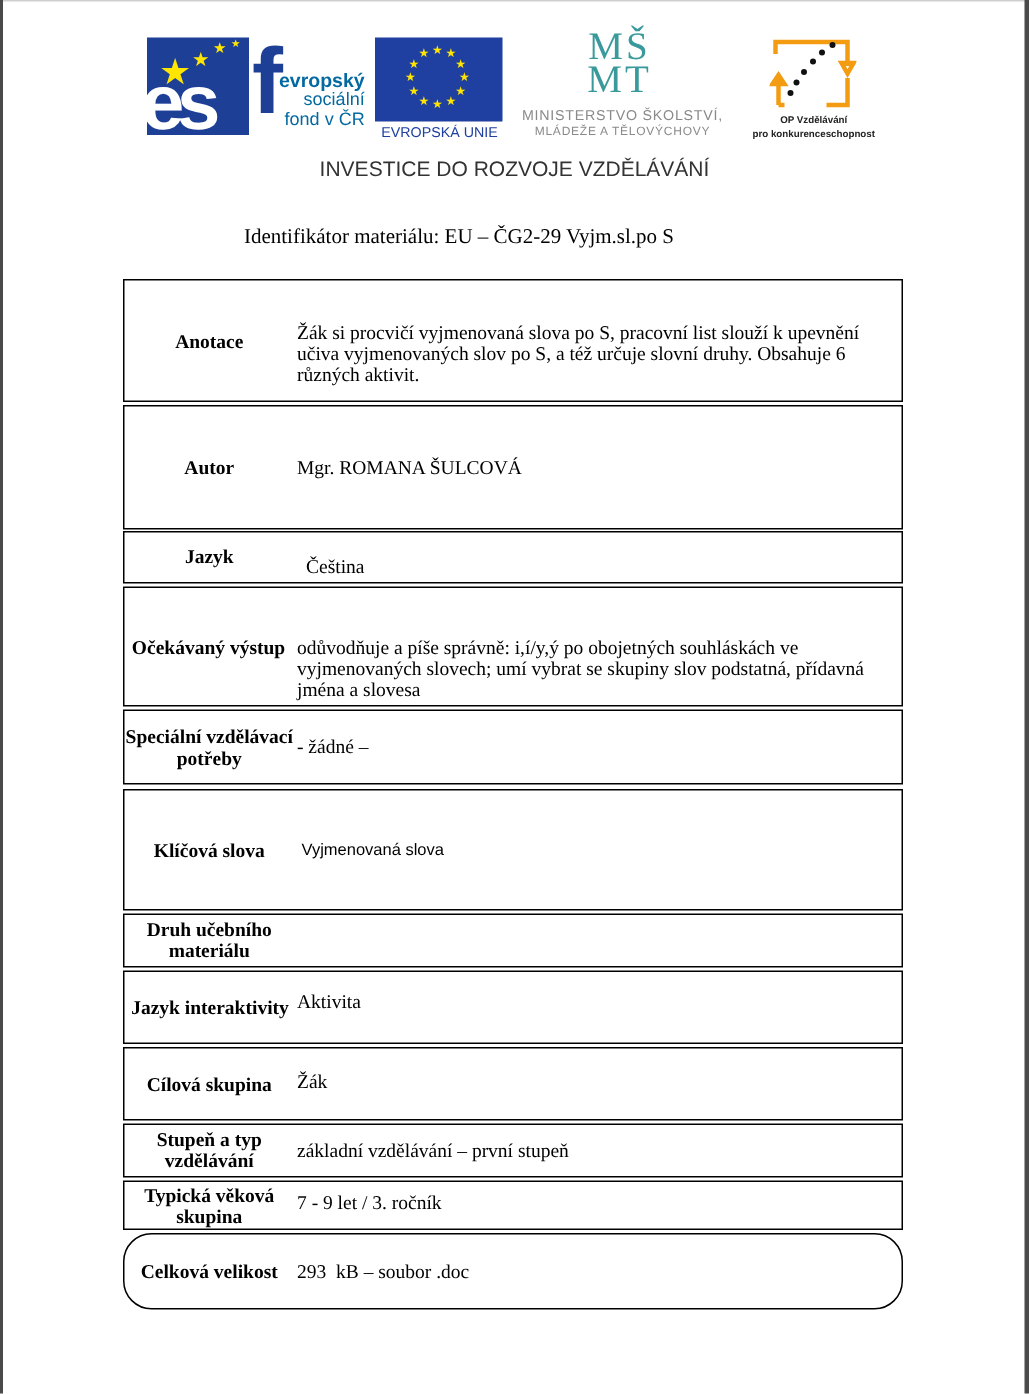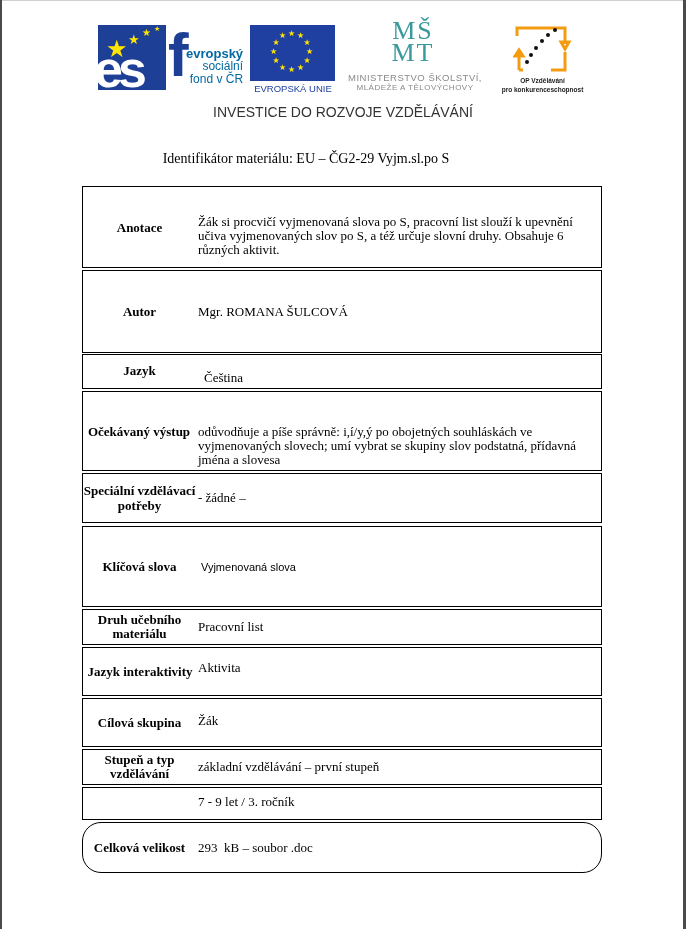--- a/index.html
+++ b/index.html
@@ -143,38 +143,38 @@
   <div class="val">- žádné –</div>
 </div>
 
 <div class="row" style="top:526px;height:81px;">
   <div class="lbl">Klíčová slova</div>
   <div class="val sans" style="padding-left:3px;">Vyjmenovaná slova</div>
 </div>
 
 <div class="row" style="top:609px;height:36px;">
   <div class="lbl" style="line-height:14px;">Druh učebního materiálu</div>
-  <div class="val">Pracovní list</div>
 </div>
 
 <div class="row" style="top:647px;height:49px;">
   <div class="lbl" style="white-space:nowrap;width:114px;">Jazyk interaktivity</div>
   <div class="val" style="padding-bottom:8px;box-sizing:border-box;">Aktivita</div>
 </div>
 
 <div class="row" style="top:698px;height:49px;">
   <div class="lbl">Cílová skupina</div>
   <div class="val" style="padding-bottom:4px;box-sizing:border-box;">Žák</div>
 </div>
 
 <div class="row" style="top:749px;height:36px;">
   <div class="lbl" style="line-height:14px;">Stupeň a typ vzdělávání</div>
   <div class="val">základní vzdělávání – první stupeň</div>
 </div>
 
 <div class="row" style="top:787px;height:33px;">
+  <div class="lbl" style="line-height:14px;">Typická věková skupina</div>
   <div class="val" style="padding-bottom:4px;box-sizing:border-box;">7 - 9 let / 3. ročník</div>
 </div>
 
 <div class="row" style="top:822px;height:51px;border-radius:19px;">
   <div class="lbl" style="white-space:nowrap;">Celková velikost</div>
   <div class="val" style="white-space:pre;">293  kB – soubor .doc</div>
 </div>
 
 </body></html>

